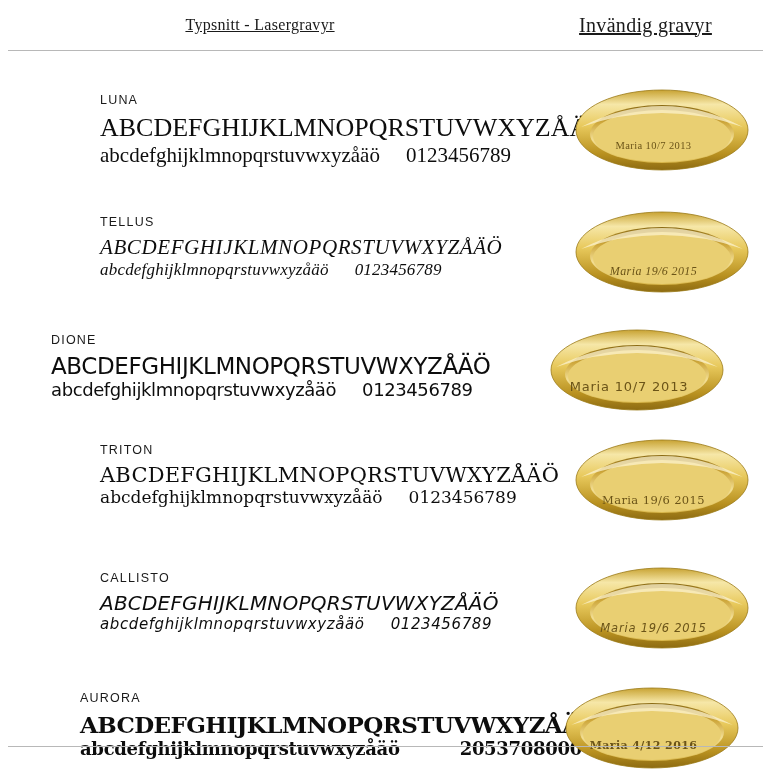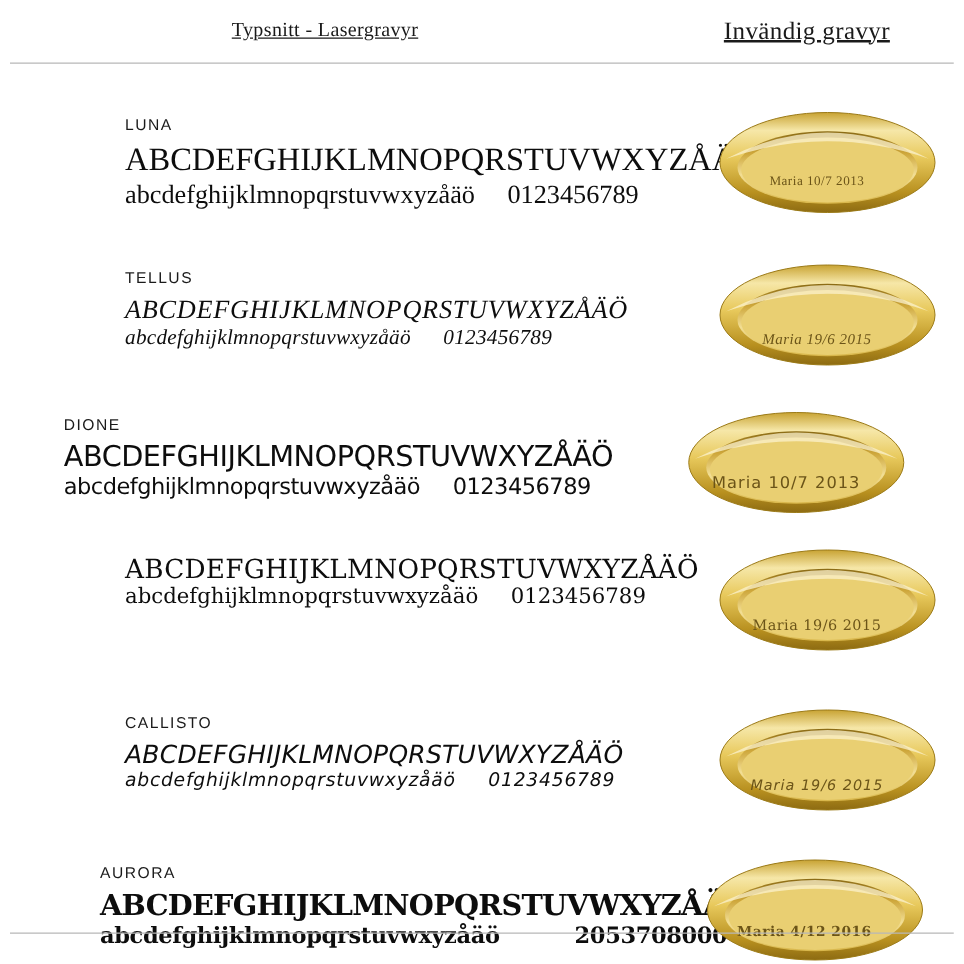--- a/index.html
+++ b/index.html
@@ -273,20 +273,21 @@
             <path d="M8 40 Q89 12 170 40 Q89 -2 8 40 Z" fill="#fbf2cd" opacity="0.75"></path>
             <ellipse cx="89" cy="43" rx="86" ry="40" fill="none" stroke="#9b7a17" stroke-width="0.8"></ellipse>
           </svg>
           <div class="engrave e-dione"><span>Maria 10/7 2013</span></div>
         </div>
       </div>
     </div>
 
     <div class="row f-triton" style="margin-top:20px;">
       <div class="specimen">
+        <div class="font-name">TRITON</div>
         <div class="upper">ABCDEFGHIJKLMNOPQRSTUVWXYZÅÄÖ</div>
         <div class="lower-line">
           <span class="lower">abcdefghijklmnopqrstuvwxyzåäö</span>
           <span class="digits">0123456789</span>
         </div>
       </div>
       <div class="ring-cell">
         <div class="ring">
           <svg width="178" height="86" viewBox="0 0 178 86">
             <defs>

